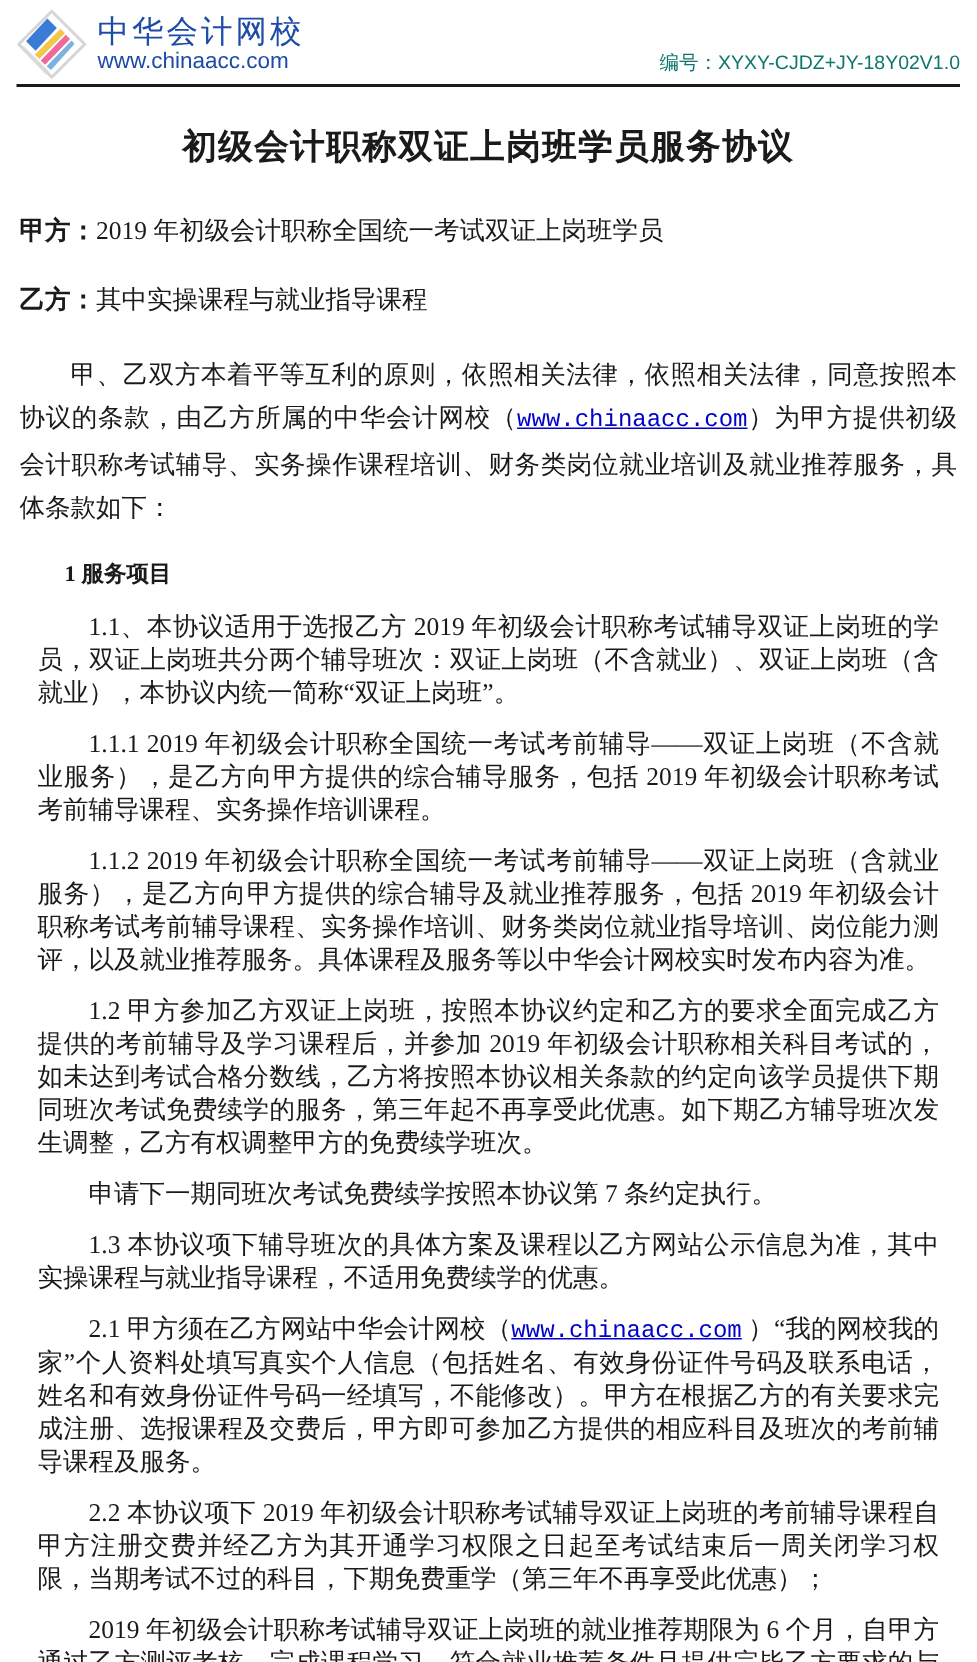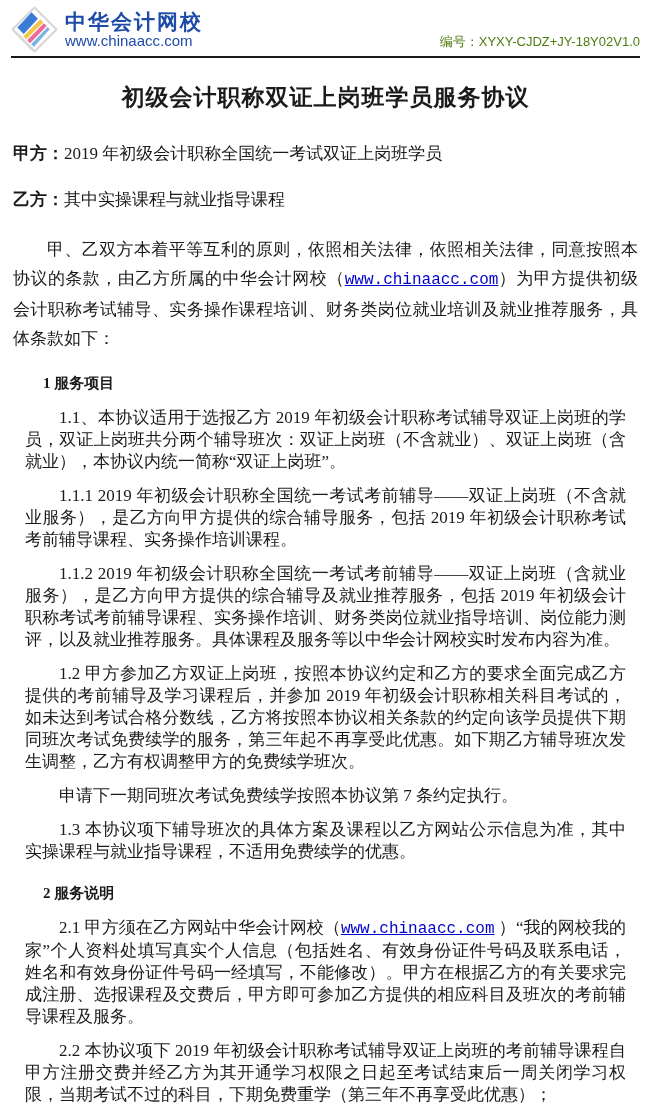--- a/index.html
+++ b/index.html
@@ -23,29 +23,29 @@
     align-items: flex-end;
     border-bottom: 2px solid #1a1a1a;
     padding-bottom: 3px;
     margin: 0 -2px;
   }
   .logo { display: flex; align-items: center; gap: 7px; }
   .logo-mark { width: 47px; height: 47px; flex: 0 0 auto; }
   .logo-text { display: flex; flex-direction: column; line-height: 1.05; }
   .logo-cn {
     font-family: "Liberation Sans", "DejaVu Sans", sans-serif;
-    font-weight: bold; font-size: 21px; letter-spacing: 2px; color: #1d4ba8;
+    font-weight: normal; font-size: 21px; letter-spacing: 2px; color: #1d4ba8;
   }
   .logo-en {
     font-family: "Liberation Sans", "DejaVu Sans", sans-serif;
     font-size: 15px; color: #1d4ba8;
   }
   .doc-no {
     font-family: "Liberation Sans", "DejaVu Sans", sans-serif;
-    font-size: 13px; color: #4d7c0f; padding-bottom: 2px; white-space: nowrap;
+    font-size: 13px; color: #0f766e; padding-bottom: 2px; white-space: nowrap;
   }
 
   
   .doc-title {
     text-align: center;
     font-size: 23px;
     font-weight: bold;
     margin: 24px 0 30px 0;
     letter-spacing: 1px;
   }
@@ -111,18 +111,17 @@
   <p class="intro"><span>甲、乙双方本着平等互利的原则，依照相关法律，依照相关法律，同意按照本协议的条款，由乙方所属的中华会计网校（</span><a class="doclink">www.chinaacc.com</a><span>）为甲方提供初级会计职称考试辅导、实务操作课程培训、财务类岗位就业培训及就业推荐服务，具体条款如下：</span></p>
 
   <p class="sec-heading">1 服务项目</p>
   <p class="para">1.1、本协议适用于选报乙方 2019 年初级会计职称考试辅导双证上岗班的学员，双证上岗班共分两个辅导班次：双证上岗班（不含就业）、双证上岗班（含就业），本协议内统一简称“双证上岗班”。</p>
   <p class="para">1.1.1 2019 年初级会计职称全国统一考试考前辅导——双证上岗班（不含就业服务），是乙方向甲方提供的综合辅导服务，包括 2019 年初级会计职称考试考前辅导课程、实务操作培训课程。</p>
   <p class="para">1.1.2 2019 年初级会计职称全国统一考试考前辅导——双证上岗班（含就业服务），是乙方向甲方提供的综合辅导及就业推荐服务，包括 2019 年初级会计职称考试考前辅导课程、实务操作培训、财务类岗位就业指导培训、岗位能力测评，以及就业推荐服务。具体课程及服务等以中华会计网校实时发布内容为准。</p>
   <p class="para">1.2 甲方参加乙方双证上岗班，按照本协议约定和乙方的要求全面完成乙方提供的考前辅导及学习课程后，并参加 2019 年初级会计职称相关科目考试的，如未达到考试合格分数线，乙方将按照本协议相关条款的约定向该学员提供下期同班次考试免费续学的服务，第三年起不再享受此优惠。如下期乙方辅导班次发生调整，乙方有权调整甲方的免费续学班次。</p>
   <p class="para">申请下一期同班次考试免费续学按照本协议第 7 条约定执行。</p>
   <p class="para">1.3 本协议项下辅导班次的具体方案及课程以乙方网站公示信息为准，其中实操课程与就业指导课程，不适用免费续学的优惠。</p>
 
-  <p class="sec-heading">2 服务说明</p>
   <p class="para"><span>2.1 甲方须在乙方网站中华会计网校（</span><a class="doclink">www.chinaacc.com</a><span> ）“我的网校我的家”个人资料处填写真实个人信息（包括姓名、有效身份证件号码及联系电话，姓名和有效身份证件号码一经填写，不能修改）。甲方在根据乙方的有关要求完成注册、选报课程及交费后，甲方即可参加乙方提供的相应科目及班次的考前辅导课程及服务。</span></p>
   <p class="para">2.2 本协议项下 2019 年初级会计职称考试辅导双证上岗班的考前辅导课程自甲方注册交费并经乙方为其开通学习权限之日起至考试结束后一周关闭学习权限，当期考试不过的科目，下期免费重学（第三年不再享受此优惠）；</p>
   <p class="para">2019 年初级会计职称考试辅导双证上岗班的就业推荐期限为 6 个月，自甲方通过乙方测评考核、完成课程学习、符合就业推荐条件且提供完毕乙方要求的与所推荐就业相关的材料之日起计算，至成功推荐就业或出现本协议约定的终止/解除情形之日止。</p>
 
 </div>
 
 </body></html>

